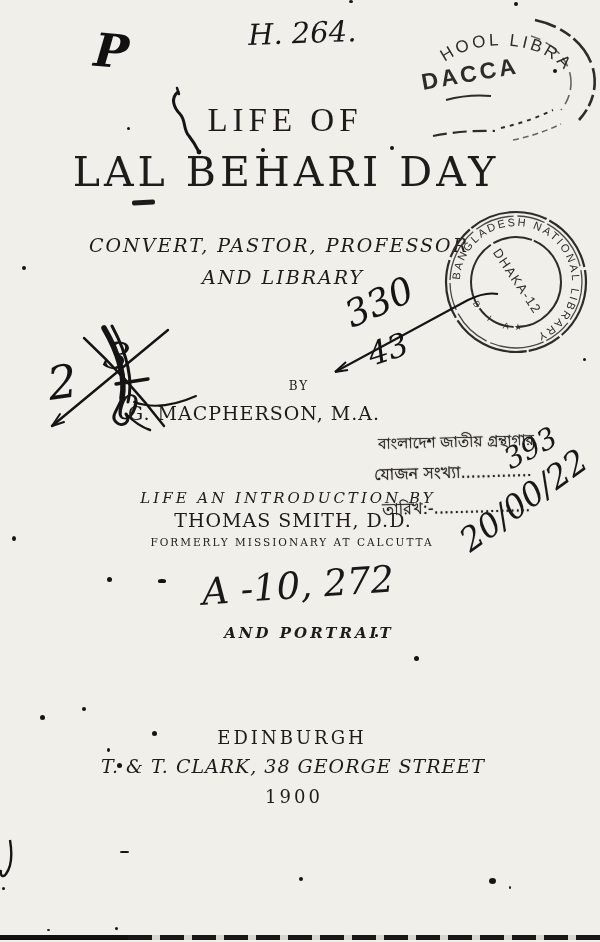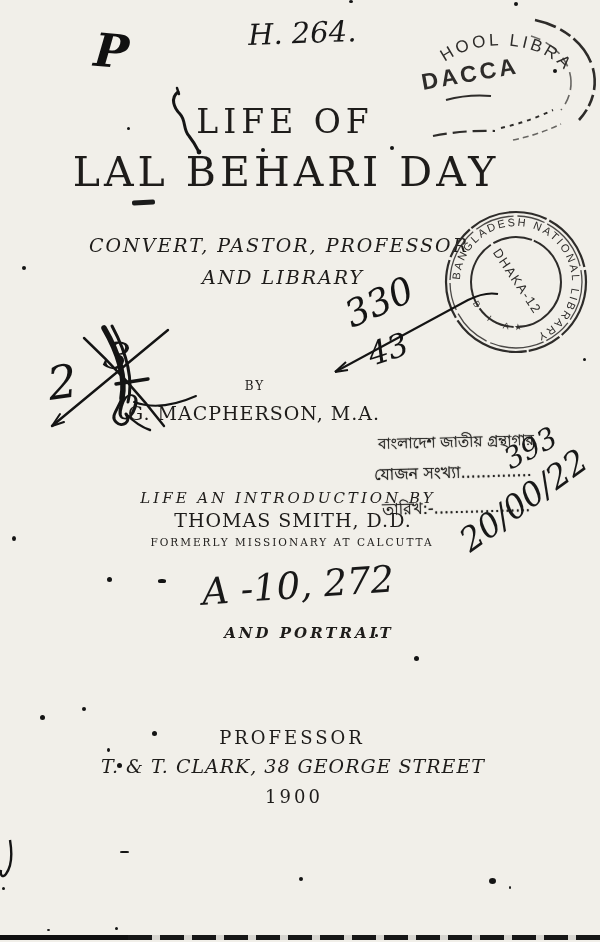--- a/index.html
+++ b/index.html
@@ -6,26 +6,26 @@
   .page{
     position:relative; width:600px; height:942px; overflow:hidden;
     background:#f1efe9; color:#1e1c1a;
     font-family:"DejaVu Serif","Liberation Serif",serif;
   }
   .abs{position:absolute;}
   .ctr{text-align:center;}
   .serifline{white-space:nowrap;}
   .hand{font-style:italic; color:#181818; white-space:nowrap;}
   
-  .title1{left:90px; top:102px; width:390px; font-size:33px; letter-spacing:5px;}
+  .title1{left:90px; top:102px; width:390px; font-size:33px; letter-spacing:5px;font-family:Liberation Serif, serif;}
   .title2{left:8px;  top:148px; width:556px; font-size:41px; letter-spacing:4px;text-align:center;}
   .lal-underline{left:132px; top:200px; width:23px; height:5px; background:#1b1b1b; transform:rotate(-3deg); border-radius:2px;}
   .sub1{left:0; top:234px; width:558px; font-size:19px; font-style:italic; letter-spacing:2px;}
   .sub2{left:0; top:266px; width:566px; font-size:19px; font-style:italic; letter-spacing:2px;}
-  .byline{left:0; top:379px; width:510px; font-size:12px; letter-spacing:2px;}
+  .byline{left:0; top:379px; width:510px; font-size:12px; letter-spacing:2px;padding-left:44px;}
   .author{left:0; top:402px; width:508px; font-size:19px; letter-spacing:1px;}
   .intro1{left:0; top:489px; width:576px; font-size:15px; font-style:italic; letter-spacing:3px;}
   .intro2{left:0; top:509px; width:586px; font-size:19px; letter-spacing:1px;}
   .intro3{left:0; top:536px; width:584px; font-size:10.5px; letter-spacing:2px;}
   .portrait{left:16px; top:624px; width:586px; font-size:15px; font-style:italic; font-weight:700; letter-spacing:3px;}
   .city{left:0; top:727px; width:584px; font-size:18px; letter-spacing:3px;}
   .publisher{left:0; top:755px; width:586px; font-size:19px; letter-spacing:1px;font-style:italic;}
   .year{left:0; top:786px; width:588px; font-size:18px; letter-spacing:3px;}
   
   .pmark{left:94px; top:24px; font-size:46px; font-weight:bold; transform:rotate(5deg); color:#111;}
@@ -151,21 +151,21 @@
   <div class="abs hand bn-date">20/00/22</div>
 
   <div class="abs ctr serifline intro1">LIFE AN INTRODUCTION BY</div>
   <div class="abs ctr serifline intro2">THOMAS SMITH, D.D.</div>
   <div class="abs ctr serifline intro3">FORMERLY MISSIONARY AT CALCUTTA</div>
 
   <div class="abs hand acc">A -10, 272</div>
 
   <div class="abs ctr serifline portrait">AND PORTRAIT</div>
 
-  <div class="abs ctr serifline city">PROFESSOR</div>
+  <div class="abs ctr serifline city">EDINBURGH</div>
   <div class="abs ctr serifline publisher">T. &amp; T. CLARK, 38 GEORGE STREET</div>
   <div class="abs ctr serifline year">1900</div>
 
   <div class="abs" style="left:0; top:840px;">
     <svg width="14" height="40" viewBox="0 0 14 40">
       <path d="M 10,0 C 12,12 12,26 6,34 C 3,38 0,36 1,30" fill="none" stroke="#141414" stroke-width="2.4"></path>
     </svg>
   </div>
 
   <div class="speck" style="left:22px;  top:266px; width:4px; height:4px;"></div>

